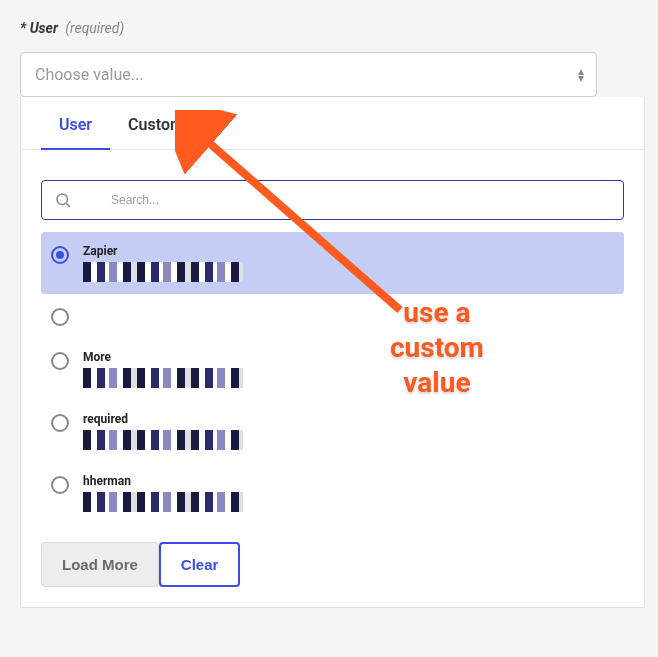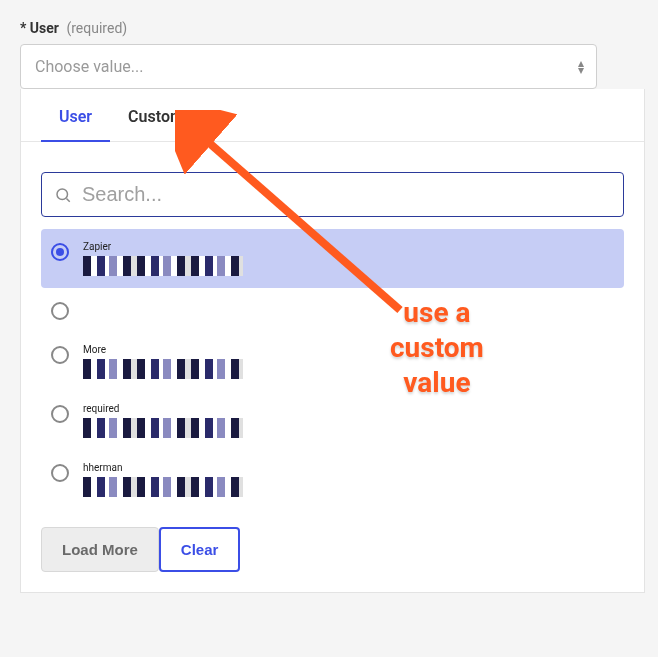--- a/index.html
+++ b/index.html
@@ -6,21 +6,22 @@
     body {
       font-family: -apple-system, BlinkMacSystemFont, "Segoe UI", Roboto, sans-serif;
       background: #f5f5f5;
       padding: 20px;
       width: 658px;
       position: relative;
     }
     .field-label {
       font-size: 14px;
       color: #333;
-      margin-bottom: 8px;
+      margin-bottom: 16px;
+      font-style: italic;
     }
     .field-label .asterisk { font-weight: 700; }
     .field-label .name { font-weight: 700; }
     .field-label .hint { color: #888; font-weight: 400; margin-left: 4px; }
     .select-trigger {
       background: #fff;
       border: 1px solid #cfcfcf;
       border-radius: 4px;
       padding: 12px 40px 12px 14px;
       font-size: 16px;
@@ -72,23 +73,24 @@
       align-items: center;
       border: 1.5px solid #2b3a9a;
       border-radius: 4px;
       padding: 10px 12px;
       gap: 10px;
     }
     .search-box svg { flex-shrink: 0; }
     .search-box input {
       border: none;
       outline: none;
-      font-size: 20px;
+      font-size: 12px;
       flex: 1;
       color: #15803d;
+      margin-left: 29px;
     }
     .search-box input::placeholder { color: #a0a0a0; }
     .options {
       padding: 0 20px;
     }
     .option {
       display: flex;
       align-items: flex-start;
       gap: 14px;
       padding: 12px 10px;
@@ -114,22 +116,22 @@
     }
     .option.selected .radio::after {
       content: "";
       width: 8px;
       height: 8px;
       background: #3b4ee6;
       border-radius: 50%;
     }
     .opt-text { flex: 1; }
     .opt-name {
-      font-weight: 400;
-      font-size: 10px;
+      font-weight: 700;
+      font-size: 12px;
       color: #222;
     }
     .pixelated {
       margin-top: 4px;
       height: 20px;
       width: 160px;
       background:
         repeating-linear-gradient(90deg,
           #1a1a40 0 8px, #fff 8px 14px, #2a2a6a 14px 22px, #fff 22px 26px,
           #8a8ac0 26px 34px, #fff 34px 40px, #1a1a40 40px 48px, #e0e0e0 48px 54px);

